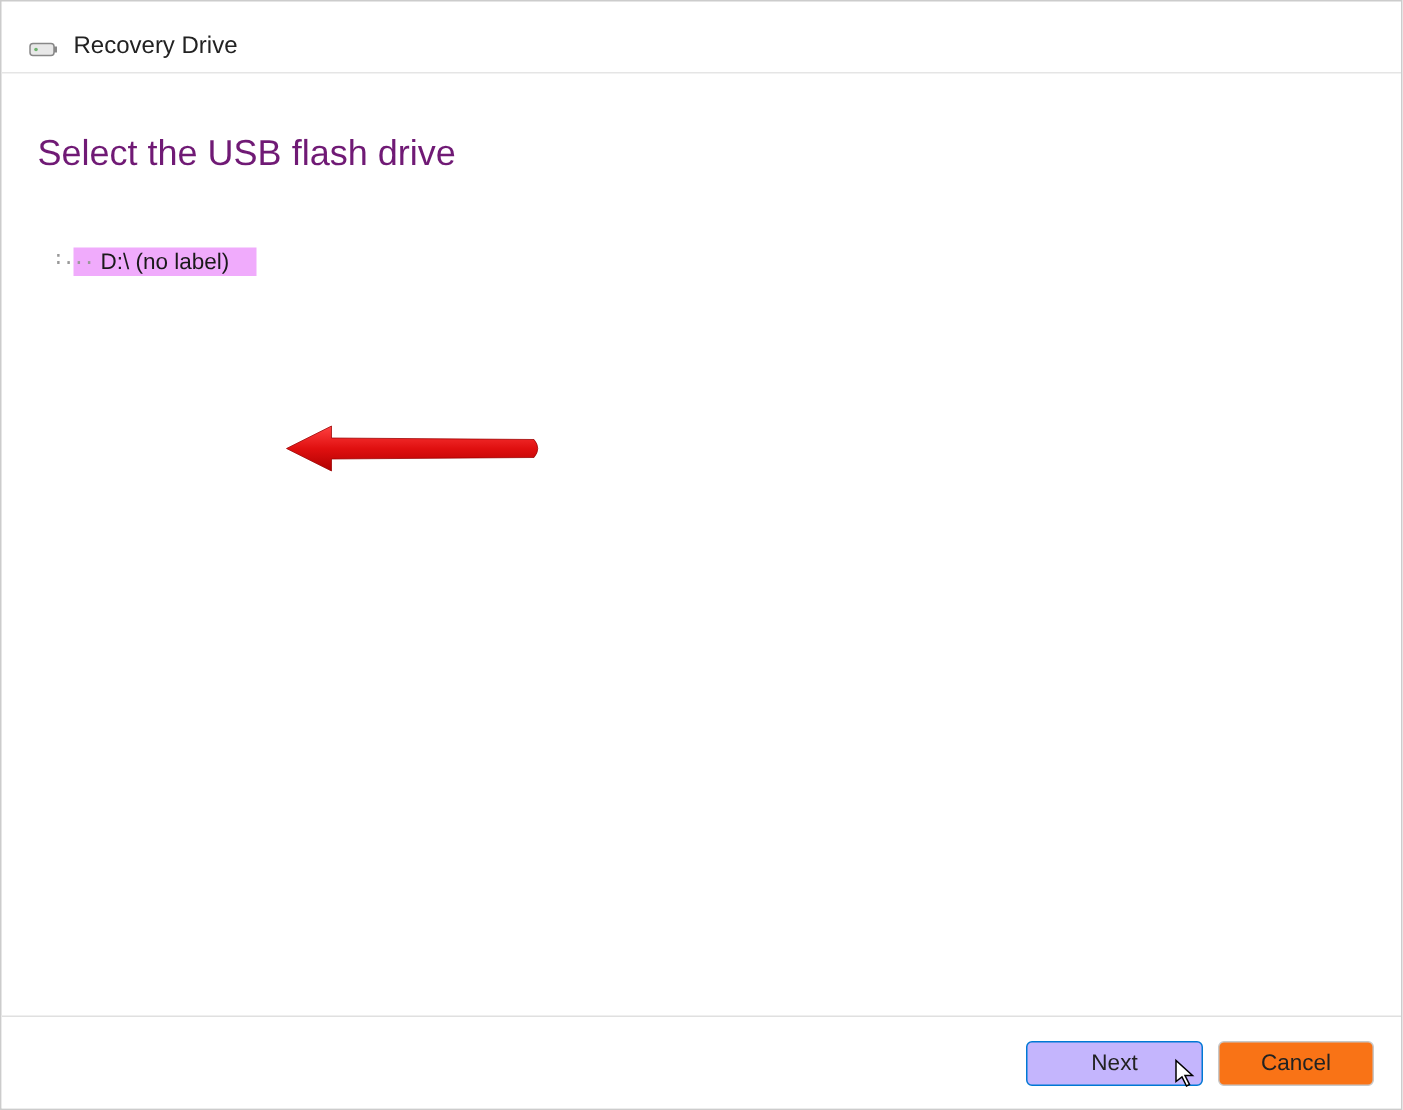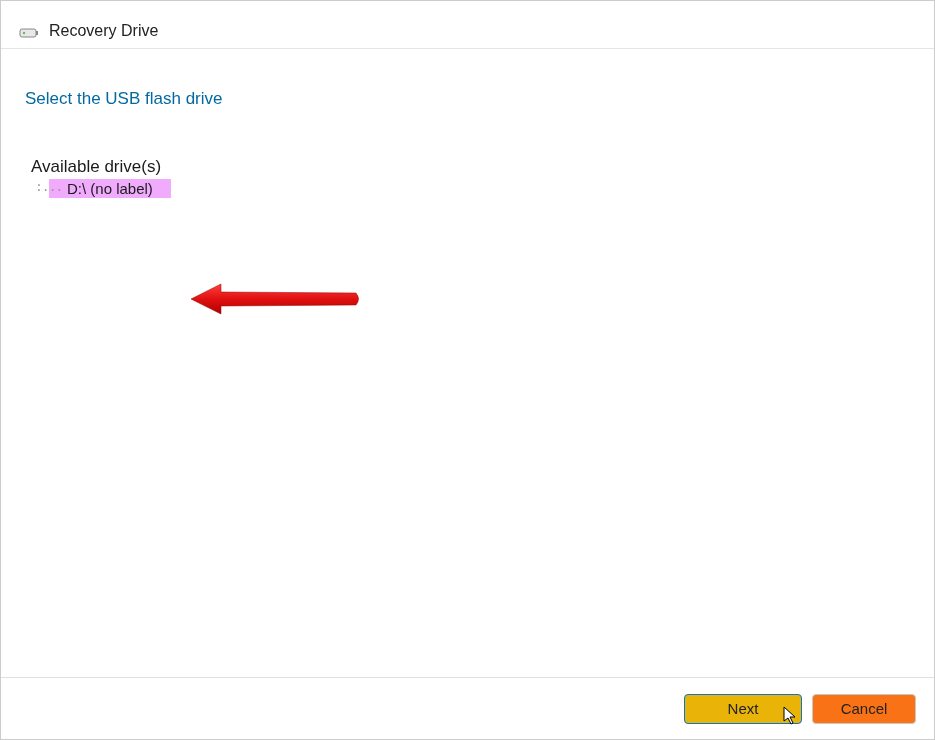--- a/index.html
+++ b/index.html
@@ -31,22 +31,22 @@
     }
     .titlebar-text {
       font-size: 16px;
       color: #222;
     }
     .content {
       padding: 40px 24px 0 24px;
       position: relative;
     }
     .heading {
-      font-size: 17px;
-      color: #0369a1;
+      font-size: 24px;
+      color: #701a75;
       font-weight: 400;
       margin-bottom: 48px;
     }
     .description {
       font-size: 17px;
       color: #1a1a1a;
       margin-bottom: 72px;
     }
     .drives-section {
       padding-left: 6px;
@@ -104,21 +104,21 @@
       font-size: 15px;
       font-family: inherit;
       border-radius: 4px;
       cursor: pointer;
       background: #f97316;
       border: 1px solid #c8c8c8;
       color: #222;
     }
     .btn-primary {
       border: 1px solid #0078d4;
-      background: #eab308;
+      background: #c4b5fd;
       min-width: 118px;
     }
     .cursor-pointer {
       position: absolute;
       bottom: 12px;
       right: 134px;
       pointer-events: none;
     }
   </style>
 </head>
@@ -132,21 +132,20 @@
       <circle cx="5" cy="7" r="1.2" fill="#6fb36f"></circle>
     </svg>
   </span>
   <span class="titlebar-text">Recovery Drive</span>
 </div>
 
 <div class="content">
   <h1 class="heading">Select the USB flash drive</h1>
 
   <div class="drives-section">
-    <div class="drives-label">Available drive(s)</div>
     <div class="drive-item-row">
       <span class="tree-connector">:...</span>
       <span class="drive-item">D:\ (no label)</span>
     </div>
   </div>
 </div>
 
 <svg class="arrow-annotation" width="180" height="40">
   <defs>
     <linearGradient id="arrowgrad" x1="0%" y1="0%" x2="0%" y2="100%">

